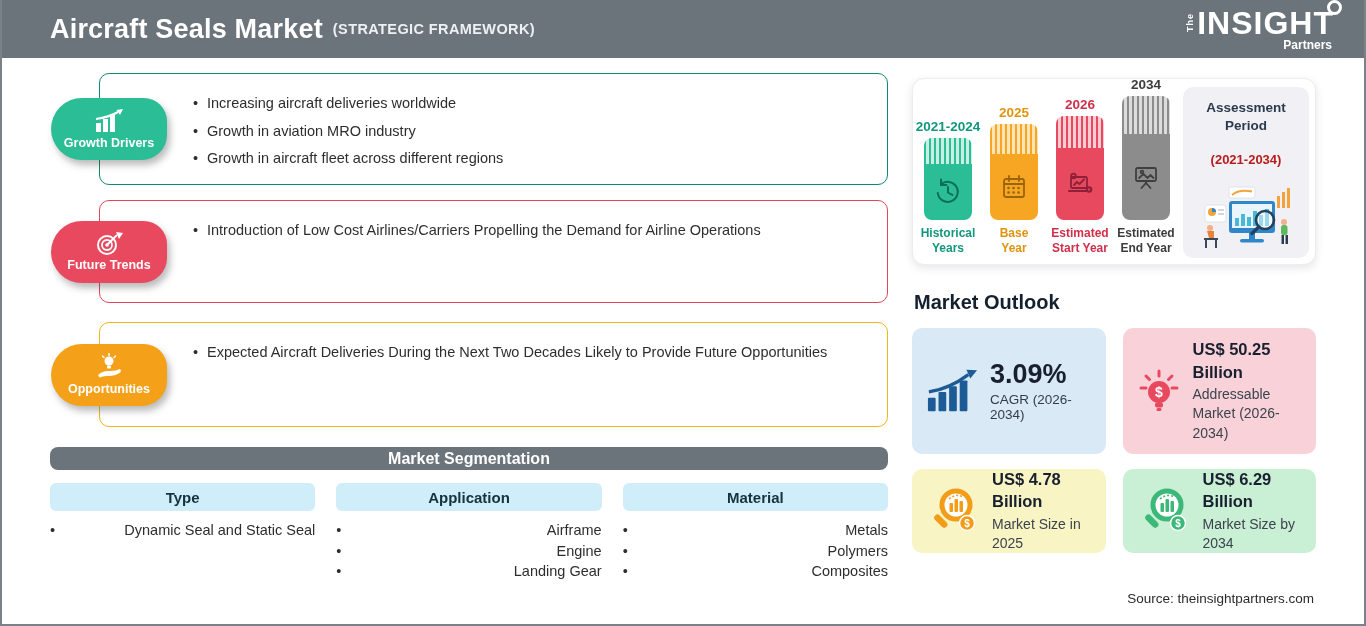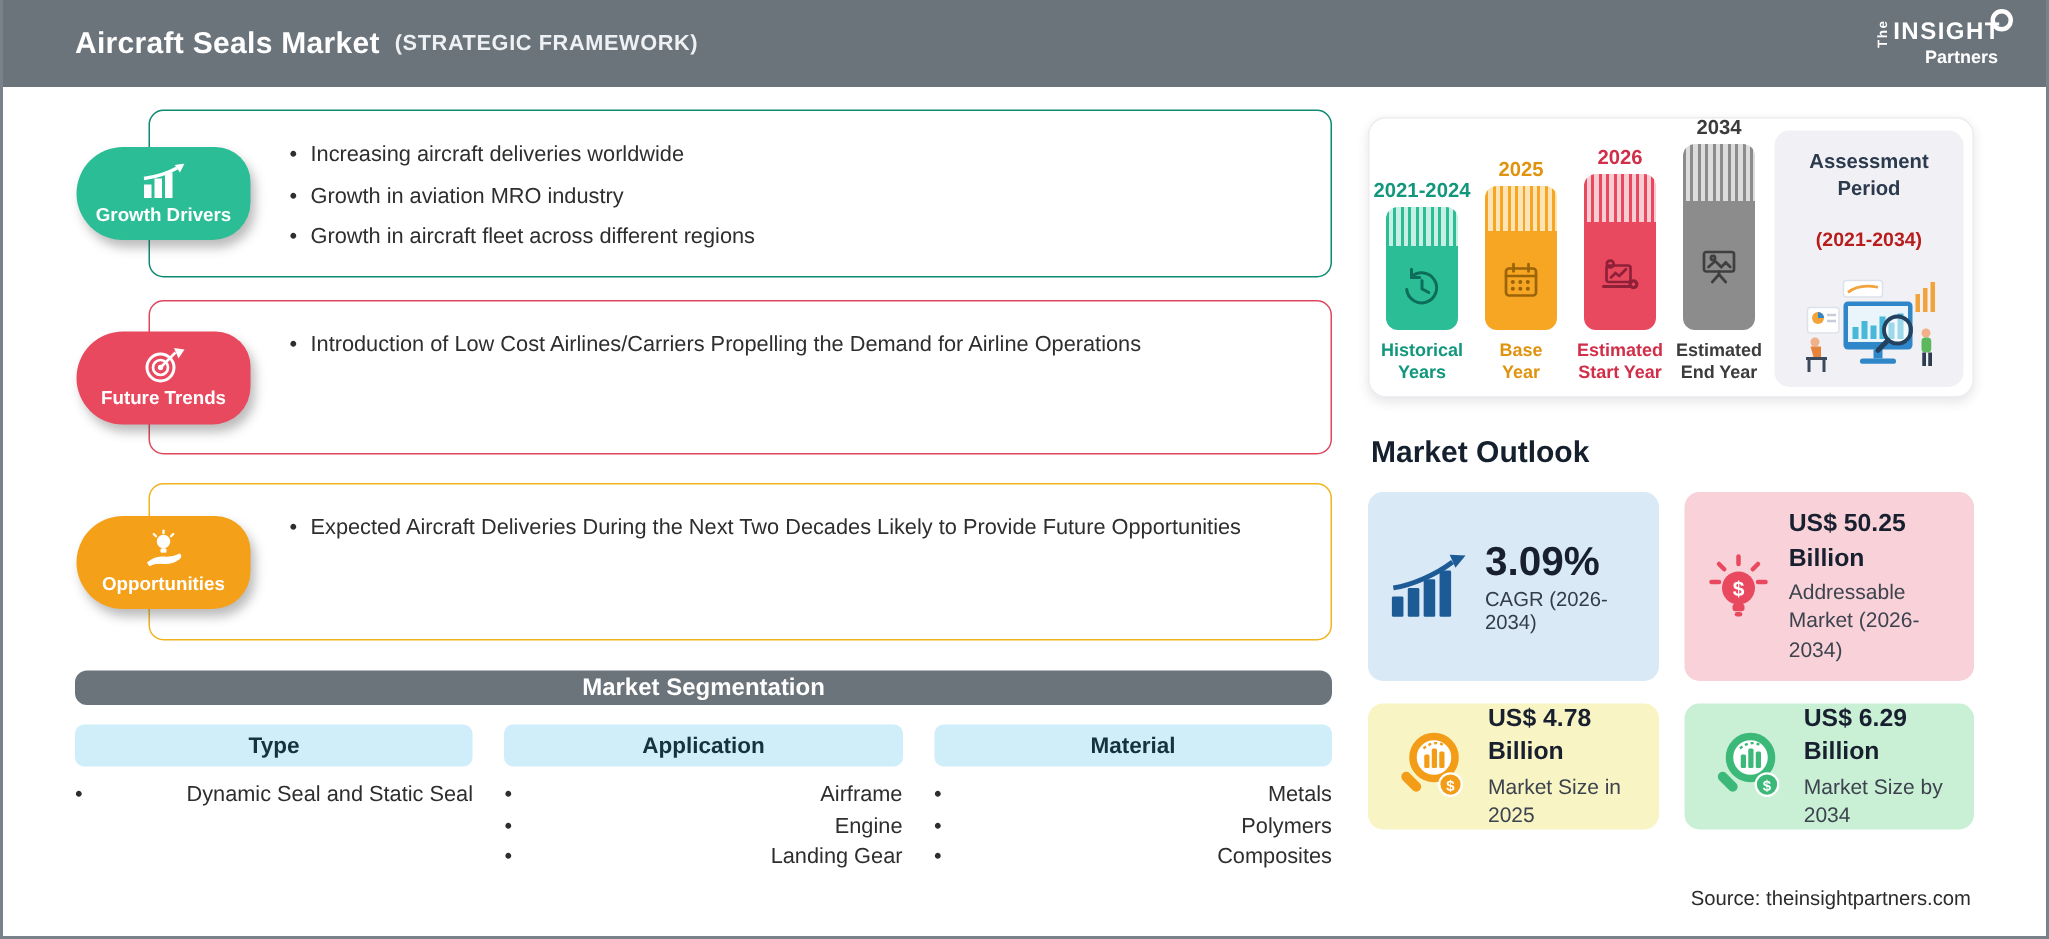--- a/index.html
+++ b/index.html
@@ -4,27 +4,27 @@
 <style>
   * { margin:0; padding:0; box-sizing:border-box; }
   html,body { width:1366px; height:626px; }
   body { font-family:"Liberation Sans", sans-serif; background:#fff; }
   .page { width:1366px; height:626px; background:#fff; border:2px solid #79828b; border-top:none;
           display:flex; flex-direction:column; overflow:hidden; }
 
   
   .header { height:58px; background:#6b737b; flex:none; display:flex; align-items:center;
             padding:0 30px 0 48px; }
-  .header-title { color:#fff; font-size:20px; font-weight:bold; letter-spacing:.2px;text-align:center; }
+  .header-title { color:#fff; font-size:27px; font-weight:bold; letter-spacing:.2px;text-align:center; }
   .header-sub { color:#eef1f3; font-size:14.5px; font-weight:600; margin-left:10px; letter-spacing:.4px; }
   .logo { margin-left:auto; color:#fff; display:flex; flex-direction:column; align-items:flex-end; position:relative; }
   .logo-main { display:flex; align-items:center; }
   .logo-the { writing-mode:vertical-rl; transform:rotate(180deg); font-size:9px; font-weight:bold;
               letter-spacing:1px; margin-right:2px; line-height:1; }
-  .logo-insight { font-size:16px; font-weight:bold; letter-spacing:1px; line-height:1; }
+  .logo-insight { font-size:32px; font-weight:bold; letter-spacing:1px; line-height:1; }
   .logo-circle { width:15px; height:15px; border:3px solid #fff; border-radius:50%;
                  position:absolute; right:-8px; top:-7px; }
   .logo-partners { font-size:12px; font-weight:bold; margin-top:-1px; margin-right:2px; }
 
   
   .content { flex:1; display:flex; padding:15px 48px 0 48px; gap:24px; }
   .left-col { width:838px; flex:none; }
   .right-col { flex:1; min-width:0; display:flex; flex-direction:column; }
 
   

